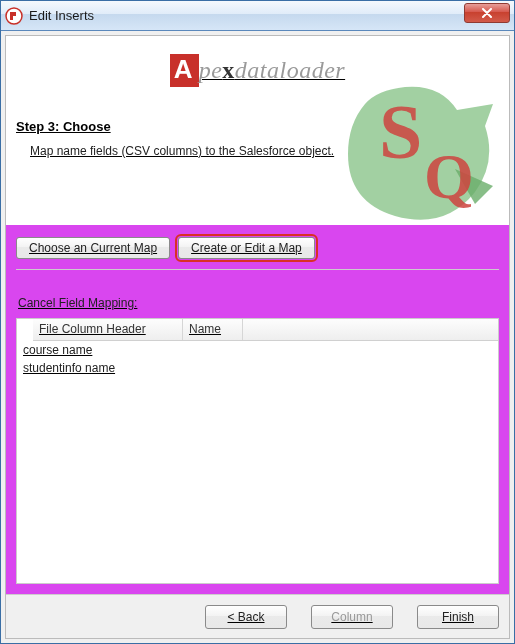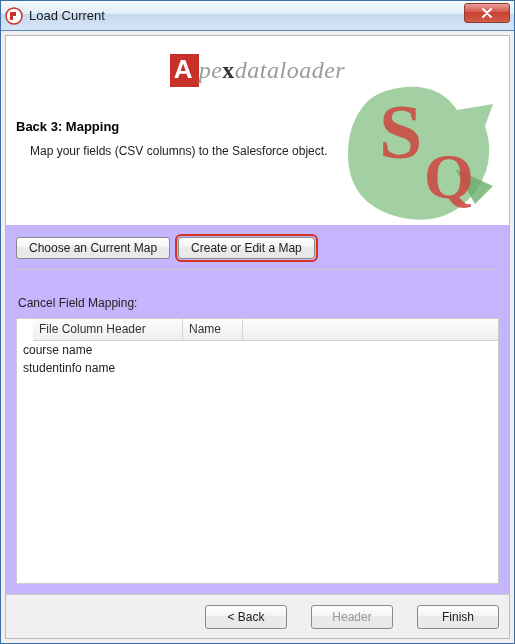--- a/index.html
+++ b/index.html
@@ -56,26 +56,27 @@
       justify-content: center;
       cursor: pointer;
       margin-top: -6px;
     }
     .close-btn svg {
       width: 12px;
       height: 10px;
     }
     .content-area {
       flex: 1;
-      background: #c4b5fd;
+      background: #d946ef;
       border: 1px solid #bbb;
       margin: 4px;
       display: flex;
       flex-direction: column;
       position: relative;
+      text-decoration: underline;
     }
     .header-section {
       background: #fff;
       padding: 10px 10px 0 10px;
       position: relative;
       height: 188px;
       overflow: hidden;
     }
     .logo-row {
       text-align: center;
@@ -228,35 +229,35 @@
 <body>
 
 <div class="window">
   <div class="titlebar">
     <span class="titlebar-icon">
       <svg viewBox="0 0 18 18">
         <circle cx="9" cy="9" r="8" fill="#fff" stroke="#c83028" stroke-width="1.5"></circle>
         <path d="M5 5 L11 5 L11 9 L8 9 L8 13 L5 13 Z" fill="#c83028"></path>
       </svg>
     </span>
-    <span class="titlebar-title">Load Current</span>
+    <span class="titlebar-title">Edit Inserts</span>
     <div class="close-btn">
       <svg viewBox="0 0 12 10">
         <path d="M2 1 L10 9 M10 1 L2 9" stroke="#fff" stroke-width="2" stroke-linecap="round"></path>
       </svg>
     </div>
   </div>
 
   <div class="content-area">
     <div class="header-section">
       <div class="logo-row">
         <span class="logo-a">A</span><span class="logo-text"><span class="pe">pe</span><span class="x">x</span><span>dataloader</span></span>
       </div>
-      <div class="step-title">Back 3: Mapping</div>
-      <div class="step-desc">Map your fields (CSV columns) to the Salesforce object.</div>
+      <div class="step-title">Step 3: Choose</div>
+      <div class="step-desc">Map name fields (CSV columns) to the Salesforce object.</div>
 
       <svg class="big-icon" viewBox="0 0 160 160">
         <g transform="translate(6,6)">
           <path d="M20 30 Q3 50 3 80 Q3 128 50 142 Q100 156 130 118 Q152 88 140 52 L148 30 L112 36 Q95 10 60 13 Q32 16 20 30 Z" fill="#6cb56c" opacity="0.7"></path>
           <path d="M110 95 L130 130 L148 112 Z" fill="#5aa55a" opacity="0.8"></path>
         </g>
         <g fill="#c8302a" opacity="0.85" font-family="Georgia,serif" font-weight="bold">
           <text x="40" y="90" font-size="78">S</text>
           <text x="85" y="130" font-size="64">Q</text>
         </g>
@@ -288,17 +289,17 @@
           <div class="trow">
             <div class="td td1">studentinfo name</div>
             <div class="td td2"></div>
           </div>
         </div>
       </div>
     </div>
 
     <div class="footer-bar">
       <button class="btn">&lt; Back</button>
-      <button class="btn" disabled="">Header</button>
+      <button class="btn" disabled="">Column</button>
       <button class="btn">Finish</button>
     </div>
   </div>
 </div>
 
 </body></html>

